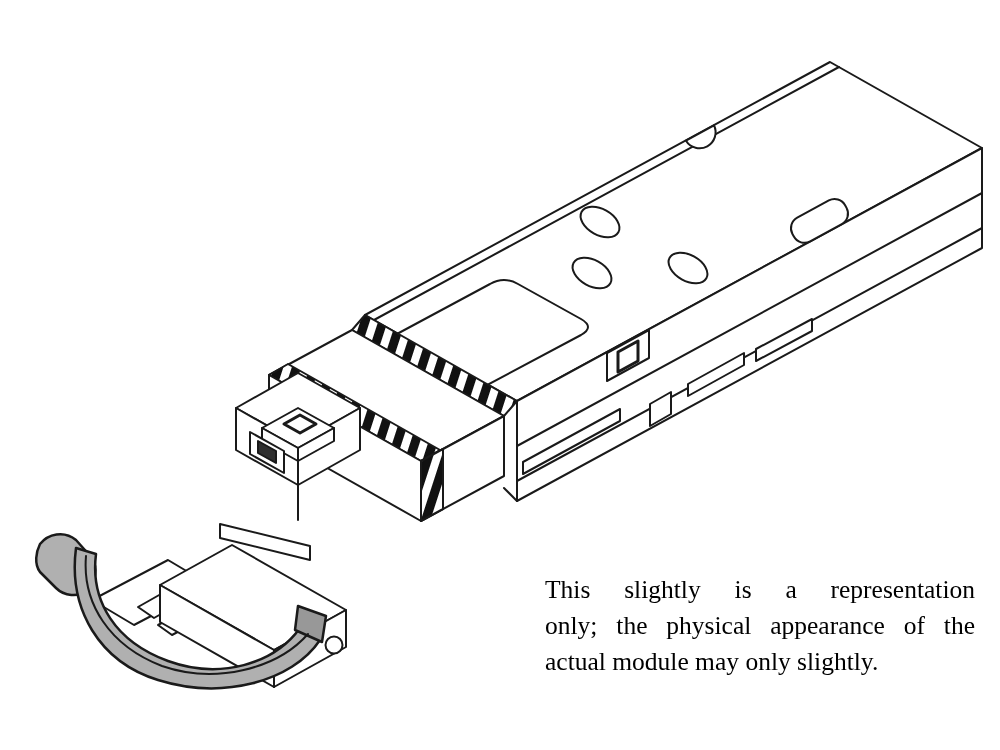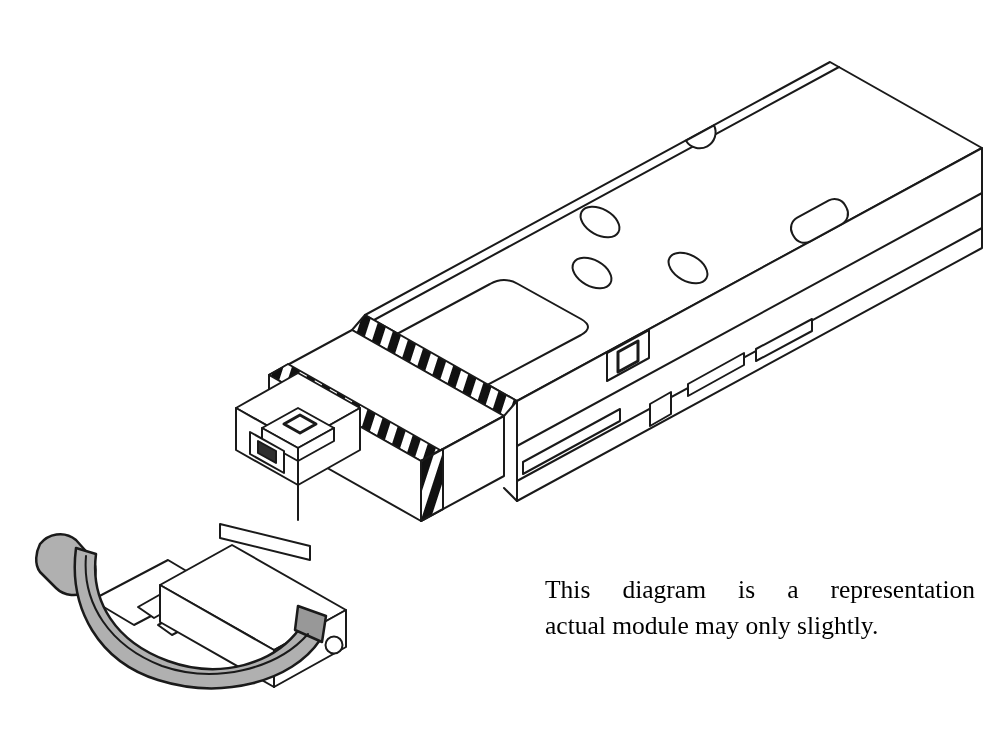--- a/index.html
+++ b/index.html
@@ -106,17 +106,18 @@
 
     <g>
       <path class="latch" d="M40,544 C36,552 34,564 40,572 L56,588 C64,596 78,598 88,590 C96,582 98,568 92,558 L76,540 C64,530 48,534 40,544 Z"></path>
       <path class="latch" d="M96,554 C90,602 116,642 168,661 C220,680 274,664 300,628 L303,610 L322,618 L320,640 C292,682 222,700 158,680 C100,662 68,610 76,548 Z"></path>
       <path class="latchd" d="M298,606 L326,616 L322,642 L295,630 Z"></path>
       <path class="ln" d="M86,556 C82,604 110,646 162,666 C214,684 276,670 308,634"></path>
     </g>
   </svg>
 
   <div class="caption">
-    <span class="cap-line">This diagram is a representation</span>
+    <span class="cap-line">This slightly is a representation</span>
+    <span class="cap-line">only; the physical appearance of the</span>
     <span class="cap-line last">actual module may only slightly.</span>
   </div>
 
 </div>
 
 </body></html>

